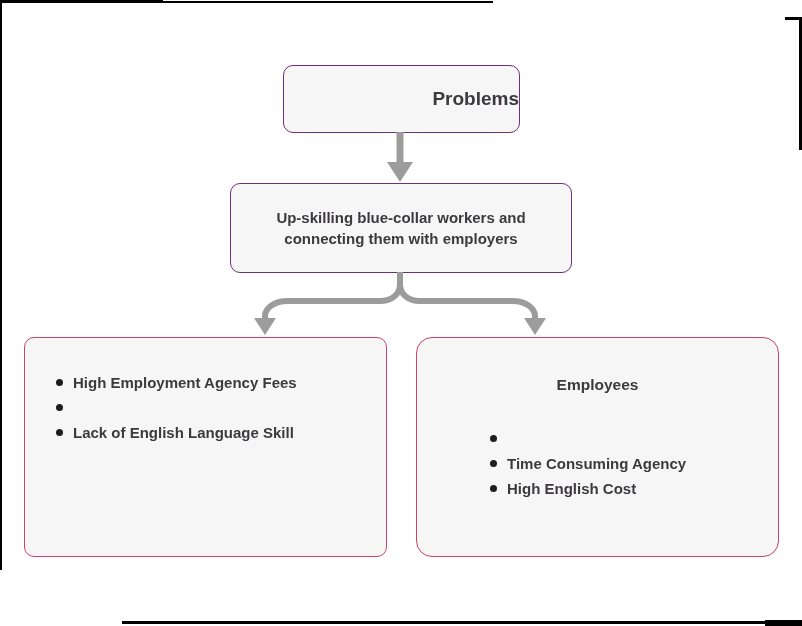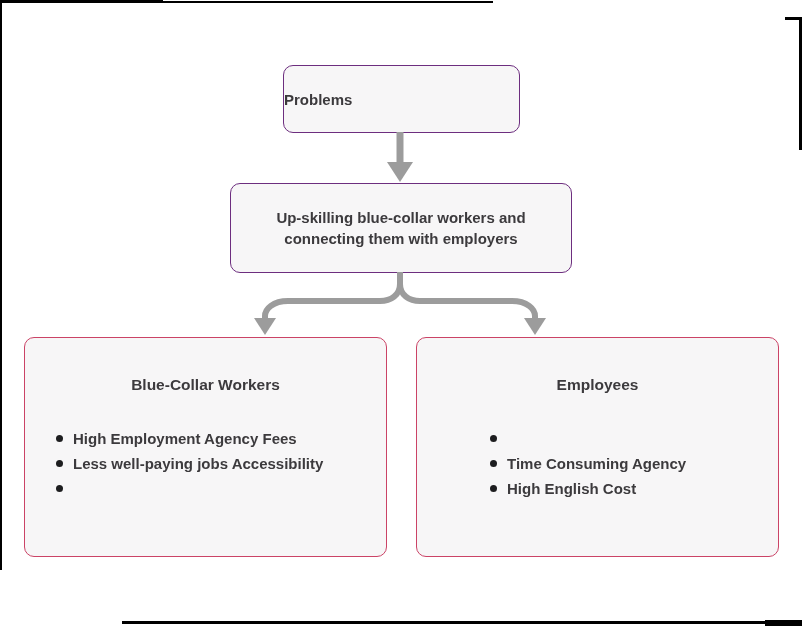--- a/index.html
+++ b/index.html
@@ -16,31 +16,31 @@
   .node {
     position: absolute;
     box-sizing: border-box;
     background: #f7f6f7;
     border-radius: 10px;
   }
   .purple-node { border: 1.5px solid #6d2e7f; }
   .pink-node   { border: 1.5px solid #cb4366; }
   #box-problems {
     left: 283px; top: 65px; width: 237px; height: 68px;
-    display: flex; align-items: center; justify-content: flex-start;
-    font-size: 15px; font-weight: bold;
+    display: flex; align-items: center; justify-content: flex-end;
+    font-size: 19px; font-weight: bold;
   }
   #box-statement {
     left: 230px; top: 183px; width: 342px; height: 90px;
     display: flex; align-items: center; justify-content: flex-start;
     text-align: center; padding: 0 22px;
     font-size: 15px; font-weight: bold; line-height: 21px;
   }
   #box-workers   { left: 24px;  top: 337px; width: 363px; height: 220px; }
-  #box-employees { left: 416px; top: 337px; width: 363px; height: 220px; }
+  #box-employees { left: 416px; top: 337px; width: 363px; height: 220px; border-radius: 16px; }
   .branch-title {
     margin-top: 38px;
     text-align: center;
     font-size: 15.5px; font-weight: bold;
   }
   .branch-list {
     list-style: none;
     margin: 32px 0 16px 0;
     padding: 0;
   }
@@ -100,32 +100,31 @@
   </div>
 
   <svg class="connector" id="arrow-branch" width="400" height="68" viewBox="0 0 400 68">
     <path d="M200,2 L200,14 C200,25 191,31 180,31 L88,31 C73,31 65,39 65,46 L65,50" fill="none" stroke="#9c9c9c" stroke-width="6"></path>
     <path d="M200,2 L200,14 C200,25 209,31 220,31 L312,31 C327,31 335,39 335,46 L335,50" fill="none" stroke="#9c9c9c" stroke-width="6"></path>
     <polygon points="54,48 76,48 65,65" fill="#9c9c9c"></polygon>
     <polygon points="324,48 346,48 335,65" fill="#9c9c9c"></polygon>
   </svg>
 
   <div class="node pink-node" id="box-workers">
-    <div class="branch-title">Blue-Collar Workers</div>
     <ul class="branch-list">
       <li>
         <span class="dot"></span>
         <span>High Employment Agency Fees</span>
       </li>
       <li>
         <span class="dot"></span>
-        <span>Less well-paying jobs Accessibility</span>
       </li>
       <li>
         <span class="dot"></span>
+        <span>Lack of English Language Skill</span>
       </li>
     </ul>
   </div>
 
   <div class="node pink-node" id="box-employees">
     <div class="branch-title">Employees</div>
     <ul class="branch-list">
       <li>
         <span class="dot"></span>
       </li>

